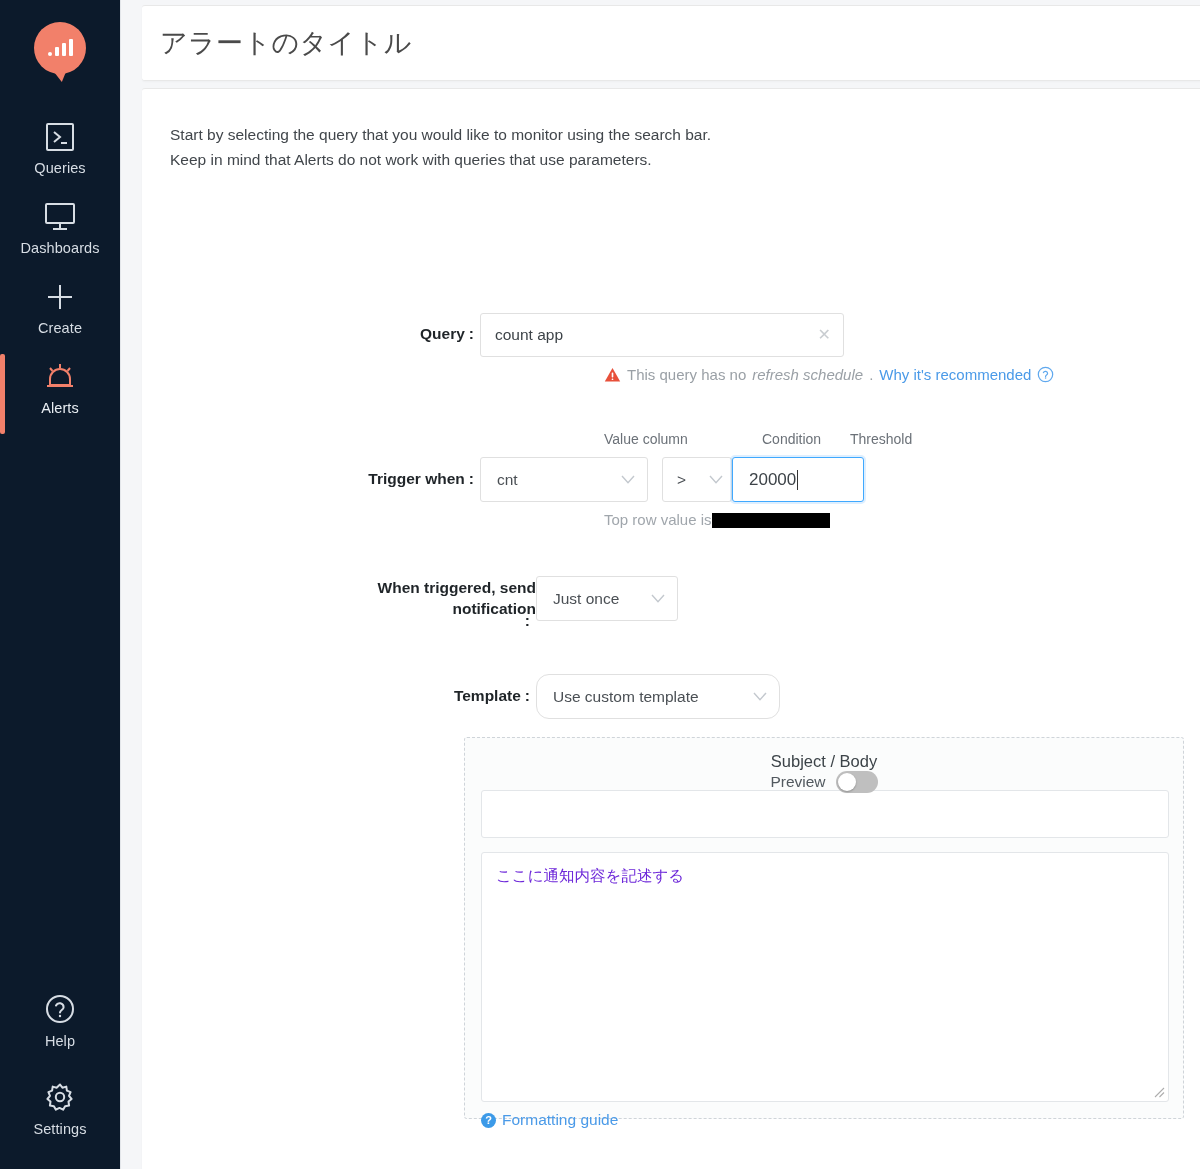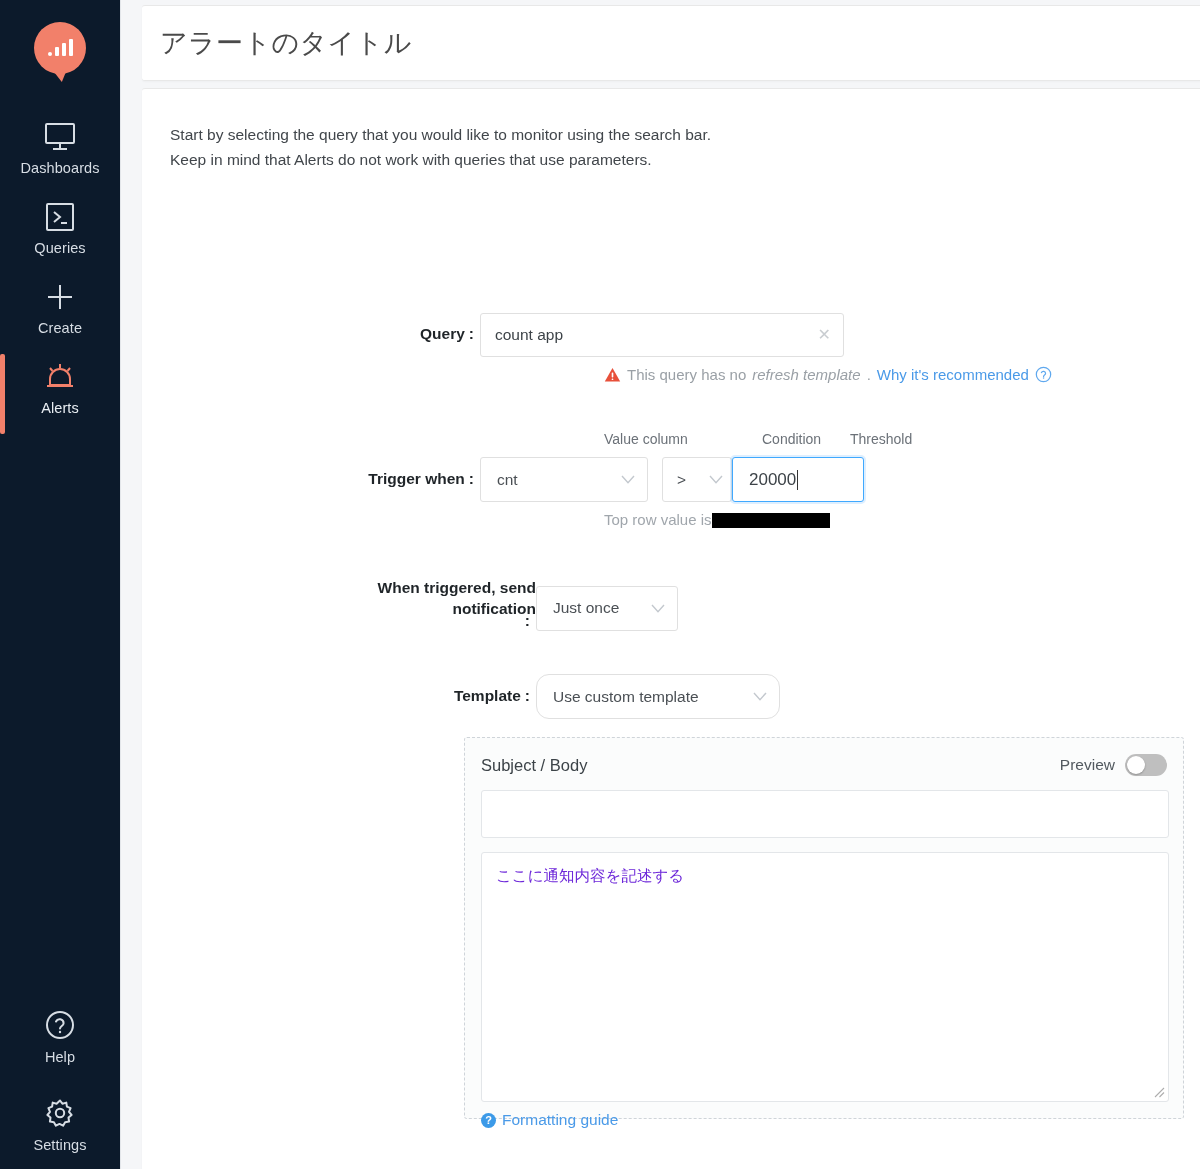--- a/index.html
+++ b/index.html
@@ -152,38 +152,38 @@
     position: absolute; left: 462px; top: 422px;
     font-size: 15px; color: #a0a6ac;
     display: flex; align-items: center;
   }
   #toprow-redacted {
     display: inline-block; width: 118px; height: 15px;
     background: #000; margin-left: 0px; position: relative; top: 1px;
   }
 
   
-  #notif-row { left: 190px; top: 487px; align-items: center; }
+  #notif-row { left: 190px; top: 487px; align-items: flex-start; }
   #notif-label { width: 204px; padding-top: 1px; }
   #sel-notification { width: 142px; height: 45px; padding: 0 12px 0 16px; }
 
   
   #template-row { left: 190px; top: 585px; align-items: flex-start; }
   #template-label { width: 204px; padding-top: 11px; }
   #sel-template { width: 244px; height: 45px; padding: 0 12px 0 16px; border-radius: 13px; }
 
   
   #tpl-box {
     position: absolute; left: 322px; top: 648px;
     width: 720px; height: 382px;
     border: 1px dashed #cfd4d9; border-radius: 3px;
     background: #fbfcfc;
     padding: 14px 16px 10px 16px;
   }
-  #tpl-head { display: flex; align-items: center; justify-content: space-between; height: 26px; }
+  #tpl-head { display: flex; align-items: center; justify-content: space-between; height: 26px; flex-direction: column; }
   #tpl-head-title { font-size: 16.5px; color: #3c4348; }
   #tpl-preview-wrap { display: flex; align-items: center; gap: 10px; }
   #tpl-preview-label { font-size: 15.5px; color: #52595f; }
   #tpl-toggle {
     width: 42px; height: 22px; border-radius: 11px; background: #bfbfbf;
     position: relative; cursor: pointer;
   }
   #tpl-toggle .knob {
     position: absolute; left: 2px; top: 2px;
     width: 18px; height: 18px; border-radius: 50%; background: #fff;
@@ -226,35 +226,35 @@
       <div class="logo-bars">
         <i></i>
           <i></i>
           <i></i>
           <i></i>
       </div>
     </div>
   </div>
 
   <div class="nav-item">
+    <svg width="30" height="30" viewBox="0 0 30 30" fill="none" stroke="#d7dde4" stroke-width="2">
+      <rect x="2" y="2" width="26" height="26" rx="1"></rect>
+      <polyline points="9,10 15,15 9,20"></polyline>
+      <line x1="16" y1="21" x2="22" y2="21"></line>
+    </svg>
+    <span class="nav-label">Queries</span>
+  </div>
+
+  <div class="nav-item">
     <svg width="34" height="30" viewBox="0 0 34 30" fill="none" stroke="#d7dde4" stroke-width="2">
       <rect x="3" y="2" width="28" height="19" rx="1"></rect>
       <line x1="17" y1="21" x2="17" y2="26"></line>
       <line x1="10" y1="27" x2="24" y2="27"></line>
     </svg>
     <span class="nav-label">Dashboards</span>
-  </div>
-
-  <div class="nav-item">
-    <svg width="30" height="30" viewBox="0 0 30 30" fill="none" stroke="#d7dde4" stroke-width="2">
-      <rect x="2" y="2" width="26" height="26" rx="1"></rect>
-      <polyline points="9,10 15,15 9,20"></polyline>
-      <line x1="16" y1="21" x2="22" y2="21"></line>
-    </svg>
-    <span class="nav-label">Queries</span>
   </div>
 
   <div class="nav-item">
     <svg width="32" height="30" viewBox="0 0 32 30" fill="none" stroke="#d7dde4" stroke-width="2">
       <line x1="16" y1="3" x2="16" y2="27"></line>
       <line x1="4" y1="15" x2="28" y2="15"></line>
     </svg>
     <span class="nav-label">Create</span>
   </div>
 
@@ -274,21 +274,21 @@
 
   <div class="nav-item" style="padding-bottom:18px">
     <svg width="32" height="32" viewBox="0 0 32 32" fill="none" stroke="#d7dde4" stroke-width="2">
       <circle cx="16" cy="16" r="13"></circle>
       <path d="M12 12.5a4 4 0 0 1 7.6 1.7c0 2.6-3.6 2.9-3.6 5.3" stroke-linecap="round"></path>
       <circle cx="16" cy="23" r="1.2" fill="#d7dde4" stroke="none"></circle>
     </svg>
     <span class="nav-label">Help</span>
   </div>
 
-  <div class="nav-item" style="padding-bottom:16px">
+  <div class="nav-item" style="padding-bottom:32px">
     <svg width="32" height="32" viewBox="0 0 32 32" fill="none" stroke="#d7dde4" stroke-width="2">
       <circle cx="16" cy="16" r="4.2"></circle>
       <path d="M16 3.5 l2.4 3.2 3.9 -1.1 0.6 4 3.7 1.6 -1.6 3.7 2.6 3.1 -3.1 2.6 0.6 4 -4 0.6 -2 3.5 -3.6 -1.8 -3.6 1.8 -2 -3.5 -4 -0.6 0.6 -4 -3.1 -2.6 2.6 -3.1 -1.6 -3.7 3.7 -1.6 0.6 -4 3.9 1.1 Z" stroke-linejoin="round"></path>
     </svg>
     <span class="nav-label">Settings</span>
   </div>
 </div>
 <div id="sidebar-rail"></div>
 
 <div id="main">
@@ -314,21 +314,21 @@
       </div>
     </div>
 
     <div id="query-warning">
       <svg width="17" height="16" viewBox="0 0 17 16">
         <path d="M8.5 1 L16.2 14.6 L0.8 14.6 Z" fill="#e8503a"></path>
         <rect x="7.7" y="5.4" width="1.6" height="5" fill="#fff" rx=".6"></rect>
         <rect x="7.7" y="11.4" width="1.6" height="1.7" fill="#fff" rx=".6"></rect>
       </svg>
       <span>This query has no </span>
-        <em>refresh template</em>
+        <em>refresh schedule</em>
         <span>.</span>
       <a href="#">Why it's recommended</a>
       <svg width="17" height="17" viewBox="0 0 18 18" fill="none" stroke="#5fa8ee" stroke-width="1.3">
         <circle cx="9" cy="9" r="7.6"></circle>
         <path d="M6.8 7a2.3 2.3 0 0 1 4.4 1c0 1.5-2.1 1.7-2.1 3" stroke-linecap="round"></path>
         <circle cx="9.1" cy="12.7" r=".8" fill="#5fa8ee" stroke="none"></circle>
       </svg>
     </div>
 
     <span class="minilabel" style="left:462px; top:342px;">Value column</span>

